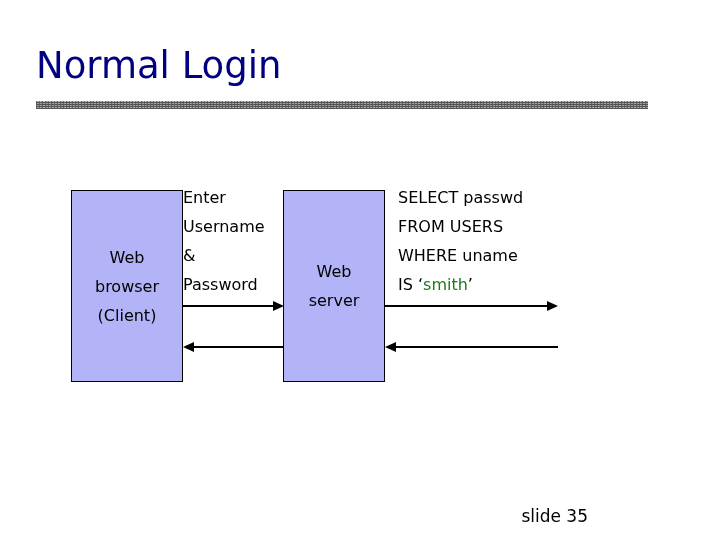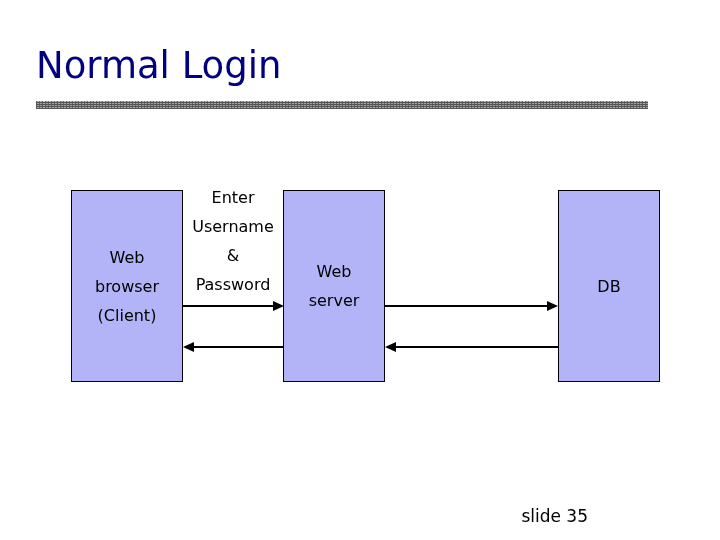--- a/index.html
+++ b/index.html
@@ -77,21 +77,20 @@
     font-family: "DejaVu Sans", sans-serif;
     font-size: 16px;
     line-height: 29px;
     color: #000000;
     white-space: pre-line;
   }
   #caption-credentials {
     left: 183px;
     top: 183px;
     width: 100px;
-    text-align: center;
   }
   #caption-sql {
     left: 398px;
     top: 183px;
     width: 160px;
     text-align: left;
   }
   .sql-literal { color: #1e7a1e; }
 
   
@@ -151,24 +150,25 @@
   <div class="caption" id="caption-credentials">Enter
 Username
 &amp;
 Password</div>
 
   <div class="node-box" id="box-server">
     <span class="node-label">Web
 server</span>
   </div>
 
+  <div class="caption" id="caption-sql"><span>SELECT passwd
+FROM USERS
+WHERE uname
+IS ‘</span><span class="sql-literal">smith</span><span>’</span></div>
 
-  <div class="node-box" id="box-db">
-    <span class="node-label">DB</span>
-  </div>
 
   <div class="arrow-line" id="arrow1-line"></div>
   <div class="arrow-head right" id="arrow1-head"></div>
 
   <div class="arrow-line" id="arrow2-line"></div>
   <div class="arrow-head left" id="arrow2-head"></div>
 
   <div class="arrow-line" id="arrow3-line"></div>
   <div class="arrow-head right" id="arrow3-head"></div>
 

